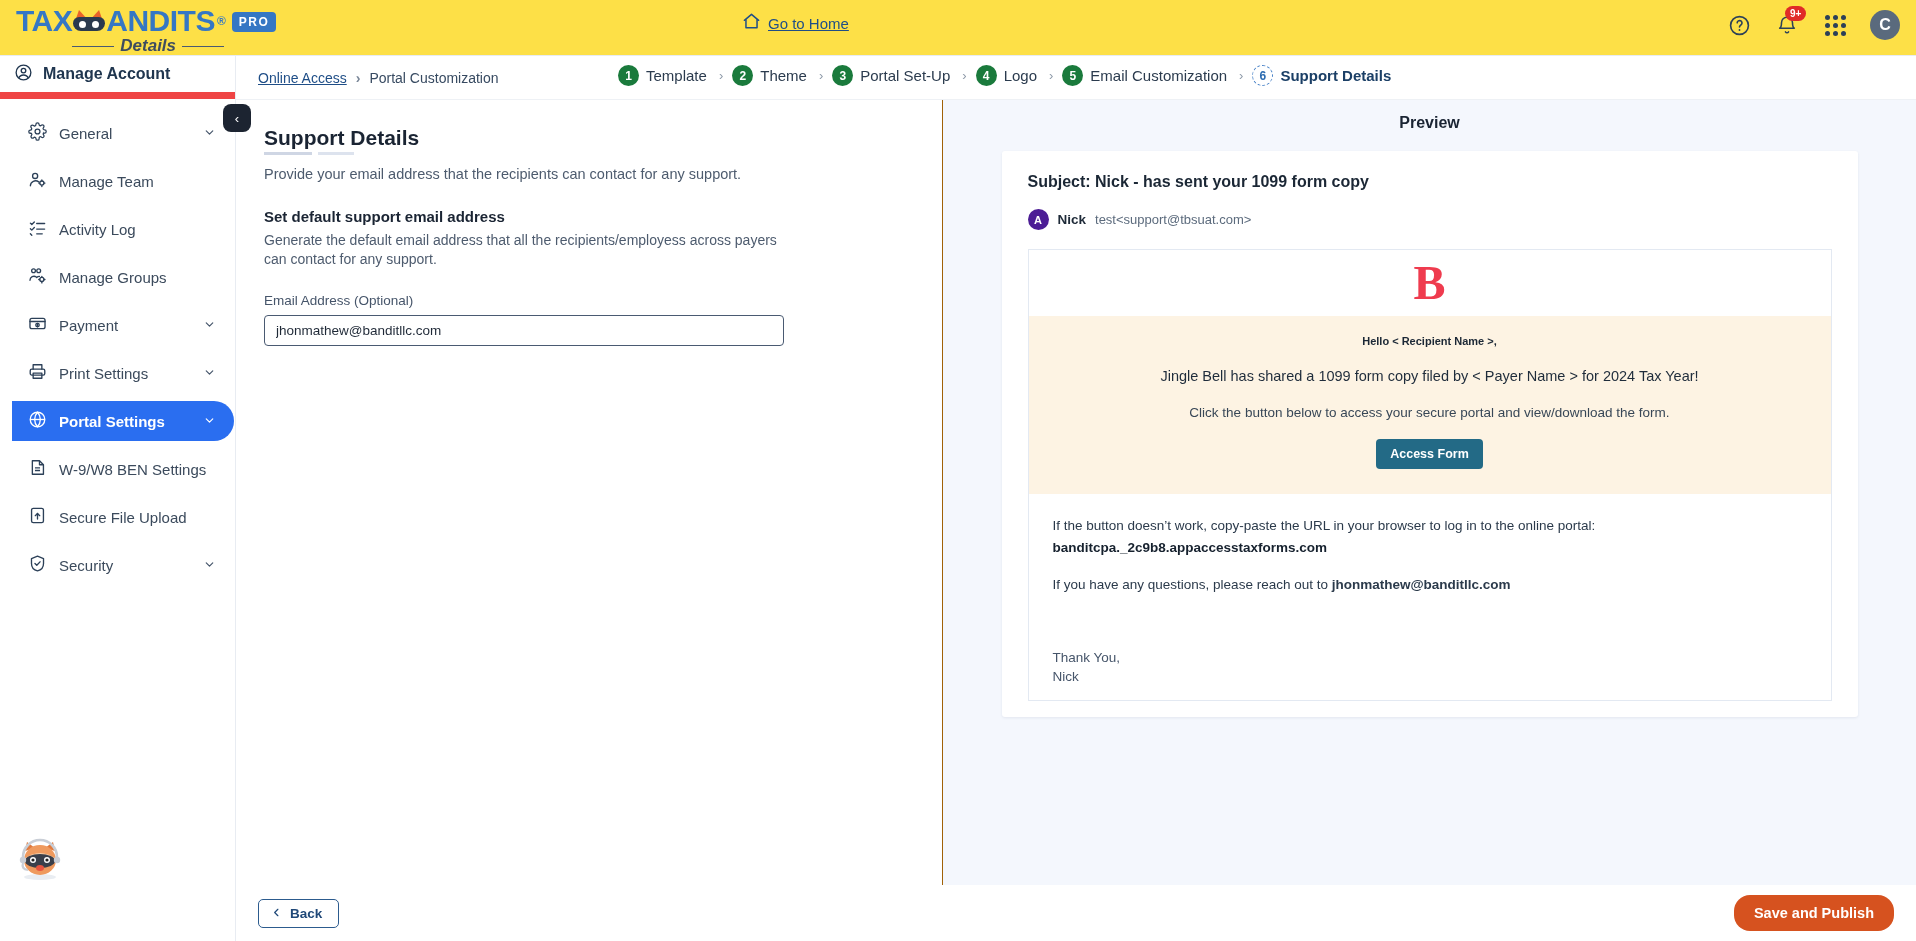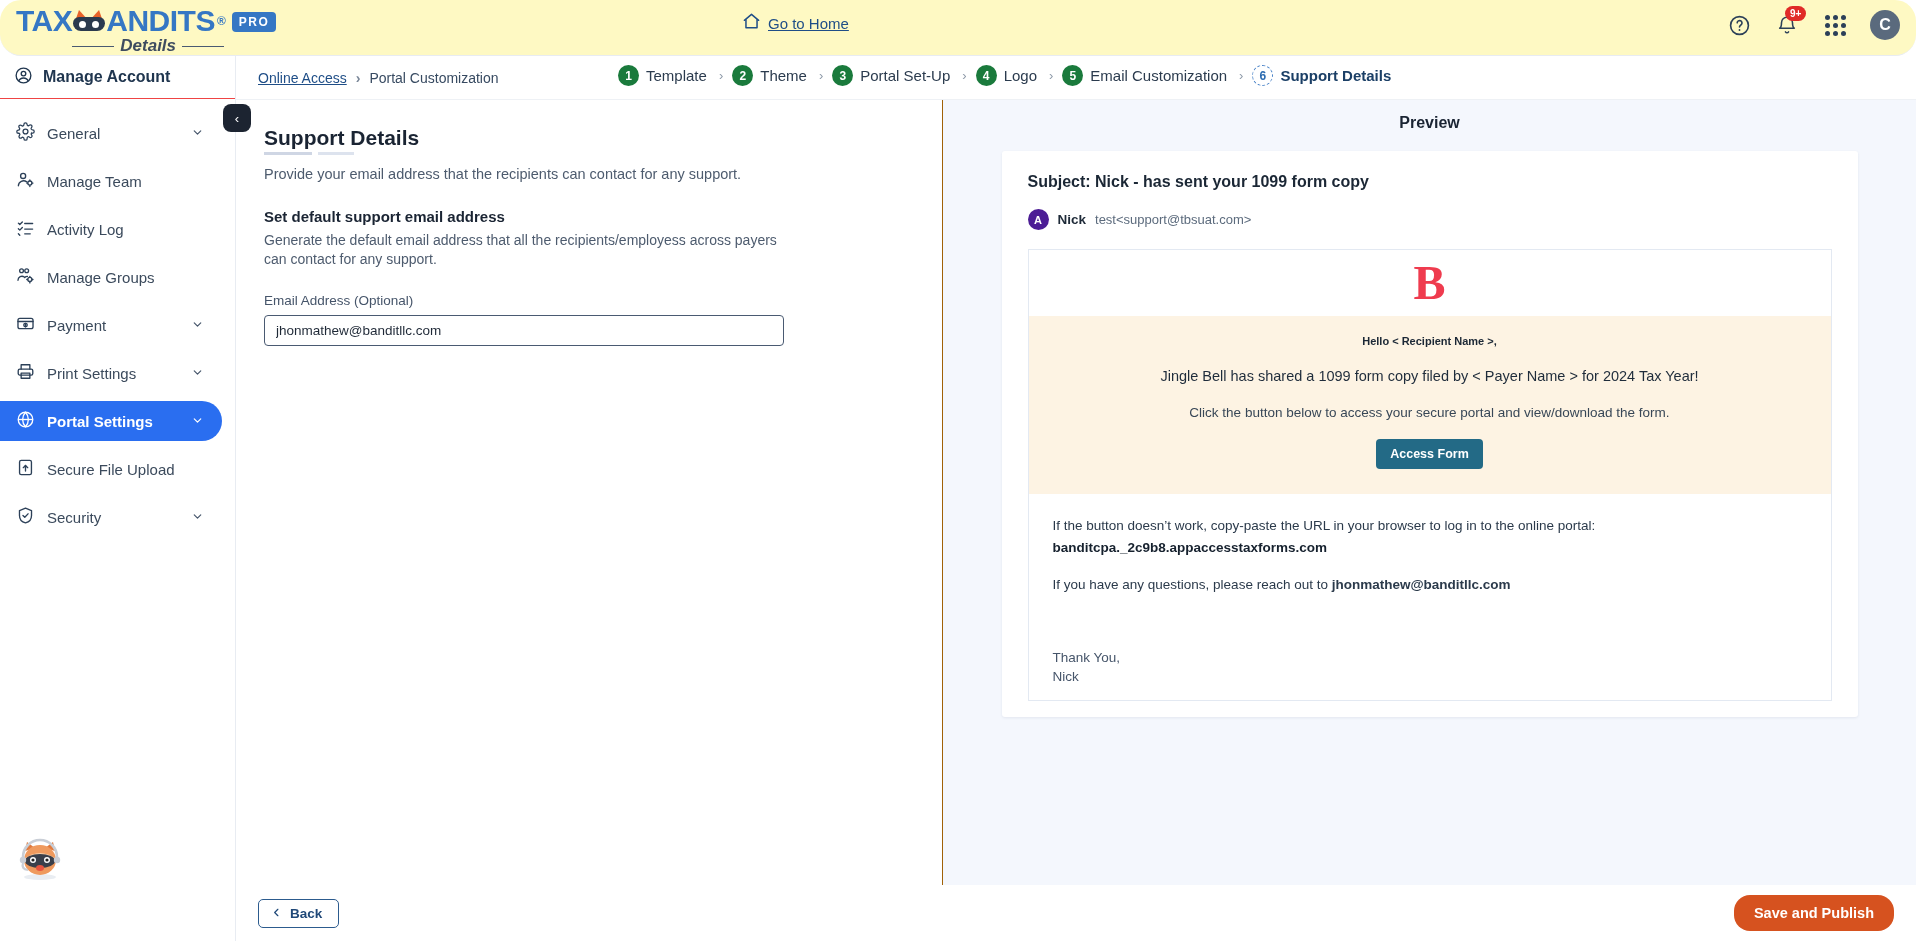--- a/index.html
+++ b/index.html
@@ -7,22 +7,22 @@
     width: 1916px; height: 941px;
     font-family: "Liberation Sans", sans-serif;
     background: #ffffff;
     overflow: hidden;
   }
   .app { position: relative; width: 1916px; height: 941px; }
 
   
   .topbar {
     position: absolute; top: 0; left: 0; width: 1916px; height: 56px;
-    background: #fef9c3; border-bottom: 1px solid #e8ecf2;
-    display: flex; align-items: center; z-index: 30; border-radius: 21px;
+    background: #fde047; border-bottom: 1px solid #e8ecf2;
+    display: flex; align-items: center; z-index: 30;
   }
   .logo-wrap { position: absolute; left: 16px; top: 4px; display: flex; align-items: flex-start; }
   .logo-main { display:flex; flex-direction: column; align-items:center; }
   .logo-row { display: flex; align-items: center; }
   .logo-tax { font-size: 30px; font-weight: 700; color: #3577c4; letter-spacing: -0.5px; font-family:"Liberation Sans", sans-serif; }
   .logo-mask { position: relative; width: 32px; height: 22px; margin: 0 1px; }
   .logo-mask .ear { position:absolute; width:0;height:0;border-left:6px solid transparent;border-right:6px solid transparent;border-bottom:10px solid #e8632a; top:0; }
   .logo-mask .ear.l { left: 1px; transform: rotate(-12deg); }
   .logo-mask .ear.r { right: 1px; transform: rotate(12deg); }
   .logo-mask .band { position:absolute; top: 7px; left:0; width: 32px; height: 14px; background:#2b3a4e; border-radius: 7px 7px 9px 9px; }
@@ -49,26 +49,26 @@
   .avatar-top { width:30px;height:30px;border-radius:50%; background:#5a6a7d; color:#fff; display:flex;
                 align-items:center;justify-content:center; font-size:16px; font-weight:600; cursor:pointer;}
 
   
   .sidebar {
     position:absolute; left:0; top: 56px; width: 236px; height: 885px;
     background:#ffffff; border-right:1px solid #e8ecf2; z-index: 20;
   }
   .manage-account {
     height: 43px; display:flex; align-items:center; gap:10px; padding-left:14px;
-    border-bottom: 1px solid #ef4444; cursor:pointer;
+    border-bottom: 7px solid #ef4444; cursor:pointer;
   }
   .manage-account .lbl { font-size:16px; font-weight:700; color:#1f3category; color:#20364f; }
   .nav { padding-top: 14px; }
   .nav-item {
-    height: 40px; display:flex; align-items:center; gap:12px; padding-left:16px; margin: 0 0 8px 0;
+    height: 40px; display:flex; align-items:center; gap:12px; padding-left:16px; margin: 0 0 8px 12px;
     cursor:pointer; position:relative; color:#3b4a5c; font-size:15px;
     border-radius: 0 22px 22px 0; width: 222px;
   }
   .nav-item .txt { flex:1; }
   .nav-item.active { background:#2a6ef0; color:#ffffff; font-weight:700; }
   .nav-item.active svg { stroke:#ffffff; }
   .chev { margin-right: 18px; }
   .collapse-btn {
     position:absolute; right: -16px; top: 48px; width: 28px; height:28px; border-radius: 8px;
     background:#1c2431; color:#fff; display:flex;align-items:center;justify-content:center;
@@ -317,20 +317,28 @@
               <circle cx="12" cy="12" r="9.2"></circle>
               <path d="M2.8 12h18.4"></path>
               <path d="M12 2.8c2.4 2.6 3.6 5.8 3.6 9.2s-1.2 6.6-3.6 9.2c-2.4-2.6-3.6-5.8-3.6-9.2S9.6 5.4 12 2.8z"></path>
             </svg></span>
         <span class="txt">Portal Settings</span>
         <span class="chev"><svg width="13" height="13" viewBox="0 0 24 24" fill="none" stroke="#ffffff" stroke-width="2.2" stroke-linecap="round" stroke-linejoin="round">
               <path d="M6 9l6 6 6-6"></path>
             </svg></span>
       </div>
 
+      <div class="nav-item">
+        <span><svg width="19" height="19" viewBox="0 0 24 24" fill="none" stroke="#2c4058" stroke-width="1.7" stroke-linejoin="round">
+              <path d="M5.5 3.5h9l5 5v12h-14z"></path>
+              <path d="M14.5 3.5V8.5h5"></path>
+              <path d="M8.8 12.5h6.4M8.8 15.8h6.4"></path>
+            </svg></span>
+        <span class="txt">W-9/W8 BEN Settings</span>
+      </div>
 
       <div class="nav-item">
         <span><svg width="19" height="19" viewBox="0 0 24 24" fill="none" stroke="#2c4058" stroke-width="1.7" stroke-linejoin="round" stroke-linecap="round">
               <rect x="4.5" y="3" width="15" height="18" rx="2.2"></rect>
               <path d="M12 16.5V9.5"></path>
               <path d="M9.2 12.2L12 9.4l2.8 2.8"></path>
             </svg></span>
         <span class="txt">Secure File Upload</span>
       </div>
 

